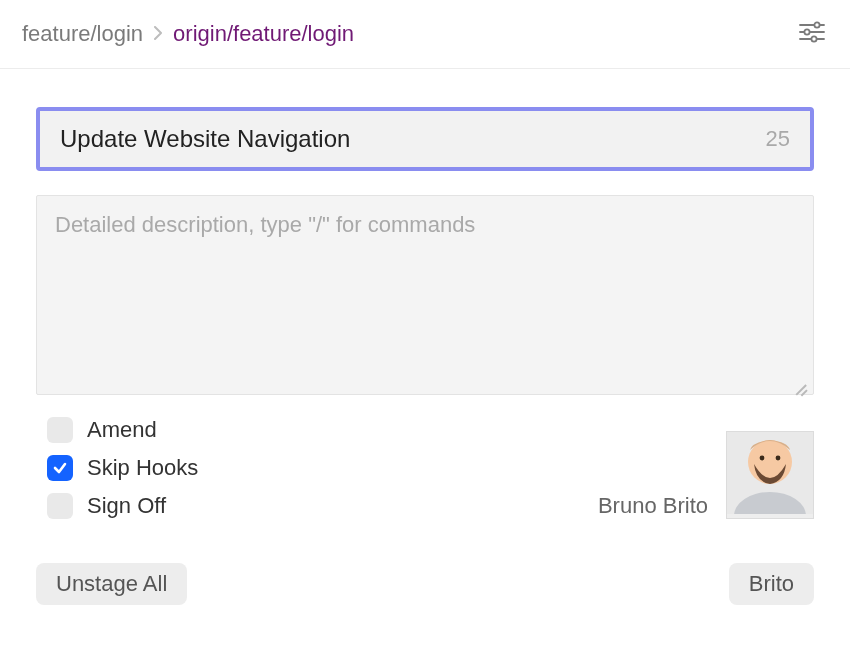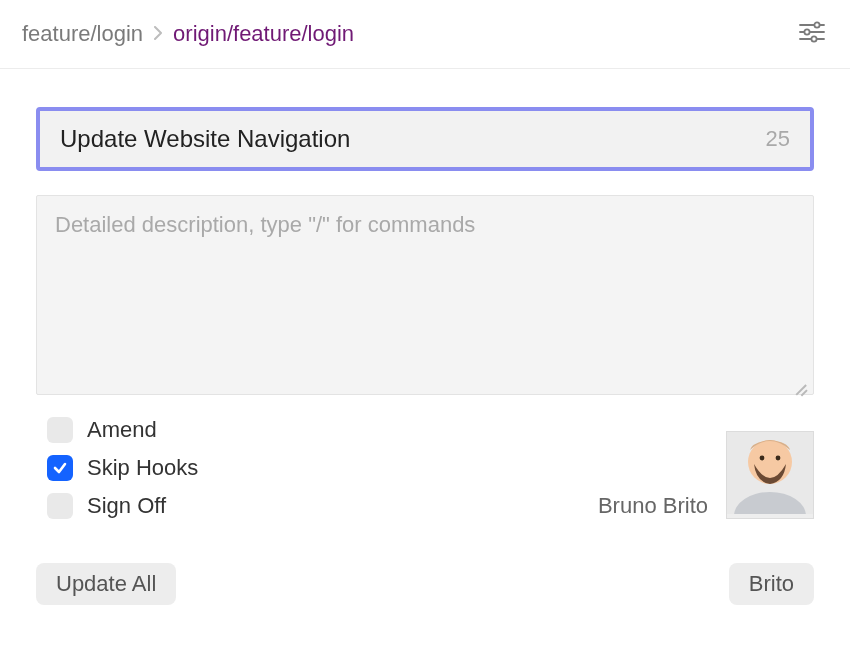--- a/index.html
+++ b/index.html
@@ -216,17 +216,17 @@
             <circle cx="36" cy="32" r="2.4" fill="#3a2a1a"></circle>
             <circle cx="52" cy="32" r="2.4" fill="#3a2a1a"></circle>
             <path d="M24 24 Q44 6 64 24 Q62 16 44 14 Q26 16 24 24 Z" fill="#d9b08a"></path>
           </svg>
         </span>
       </div>
     </div>
   </div>
 
   <div class="buttons-row">
-    <button class="btn">Update All</button>
+    <button class="btn">Unstage All</button>
     <button class="btn">Brito</button>
   </div>
 
 </div>
 
 </body></html>

